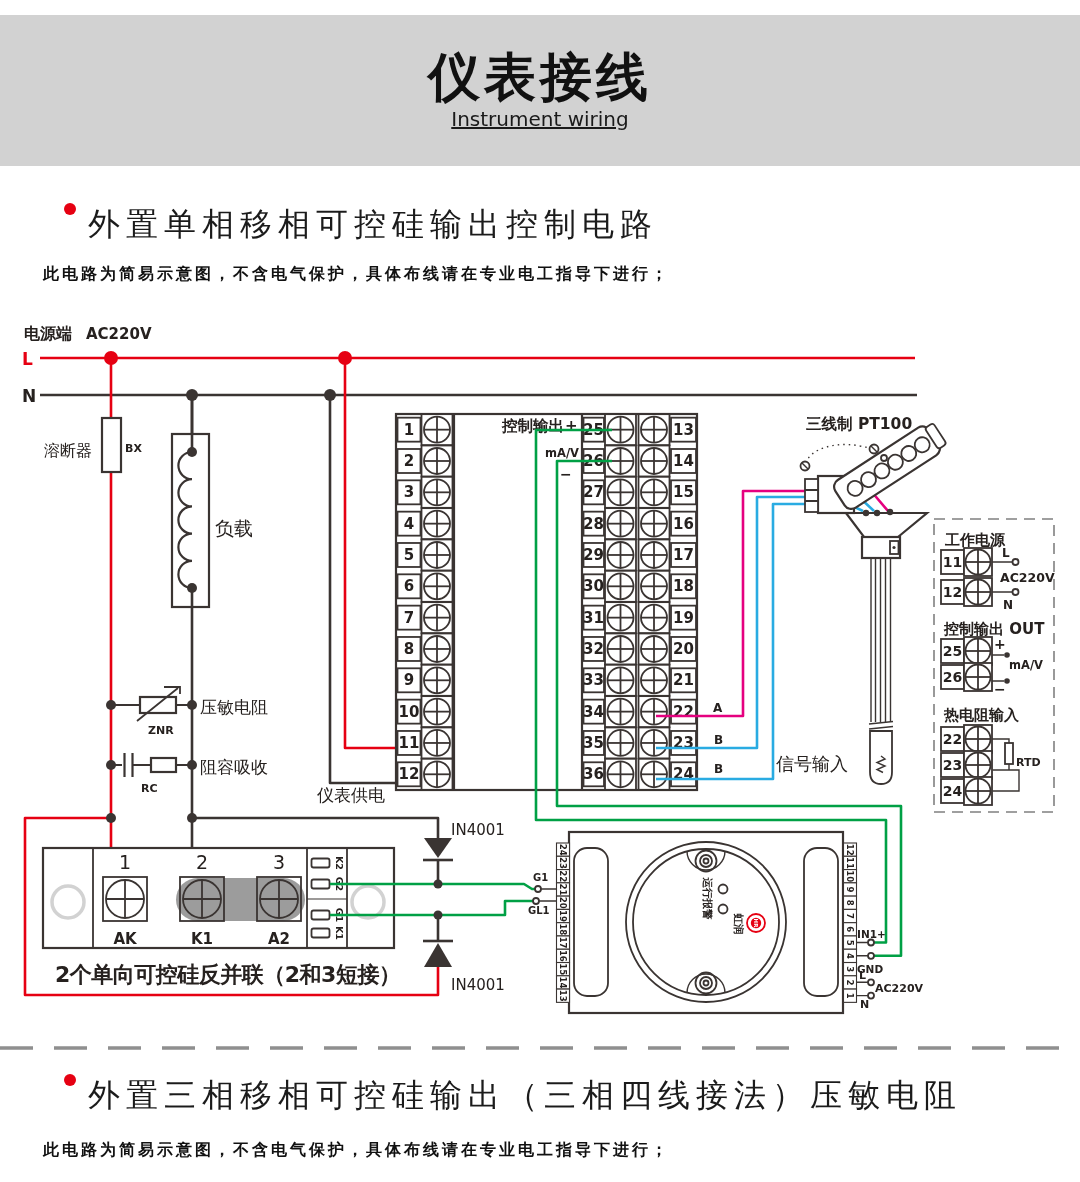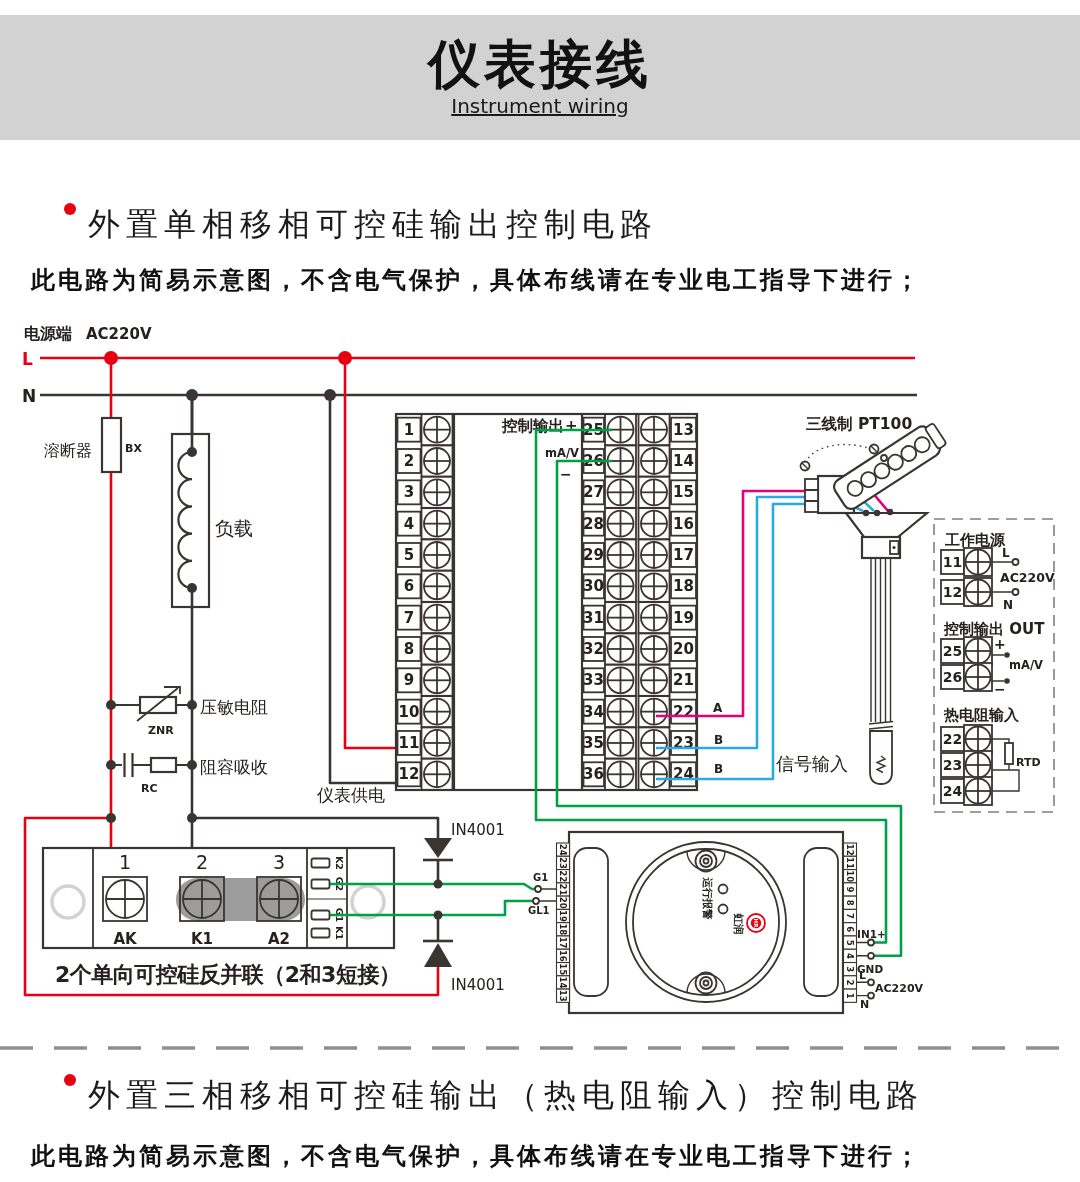--- a/index.html
+++ b/index.html
@@ -1,29 +1,29 @@
 <!DOCTYPE html>
 <html style="--red: #e60012; --green: #00a045; --magenta: #e5007f; --blue: #29abe2; --line: #3a3432; --band: #d2d2d2; --capsule: #9c9c9c; --lightcircle: #d2d2d2; --dash: #8f8f8f; --text: #26211f;"><head>
 <meta charset="utf-8">
 <style>
   :root{ --red:#e60012; --green:#00a045; --magenta:#e5007f; --blue:#29abe2;
          --line:#3a3432; --band:#d2d2d2; --capsule:#9c9c9c; --lightcircle:#d2d2d2;
          --dash:#8f8f8f; --text:#26211f; }
   html,body{margin:0;padding:0;background:#fff;}
   .page{position:relative;width:1080px;height:1182px;background:#fff;overflow:hidden;
         font-family:"DejaVu Sans","Liberation Sans",sans-serif;}
-  .band{position:absolute;left:0;top:15px;width:1080px;height:125px;background:var(--band);
+  .band{position:absolute;left:0;top:15px;width:1080px;height:151px;background:var(--band);
         display:flex;flex-direction:column;align-items:center;justify-content:center;}
   .band .t{font-size:52px;font-weight:bold;color:#111;letter-spacing:4px;line-height:1.05;}
   .band .s{font-size:20px;color:#1a1a1a;margin-top:2px;text-decoration:underline;}
   .sec{position:absolute;left:64px;display:flex;}
   .sec .bullet{width:12px;height:12px;border-radius:50%;background:var(--red);margin-right:12px;flex:0 0 auto;}
   .sec .st{font-size:32px;color:#1b1b1b;letter-spacing:6px;white-space:nowrap;}
   .sec1{top:203px;} .sec2{top:1074px;}
-  .note{position:absolute;left:31px;font-size:24px;font-weight:bold;color:#111;
+  .note{position:absolute;left:43px;font-size:16px;font-weight:bold;color:#111;
         letter-spacing:3px;white-space:nowrap;font-family:Liberation Mono, monospace;}
   .note1{top:264px;} .note2{top:1140px;}
   svg.diagram{position:absolute;left:0;top:0;}
   
   .ln{stroke:var(--line);stroke-width:1.8;fill:none;}
   .ln1{stroke:var(--line);stroke-width:1.1;fill:none;}
   .ln2{stroke:var(--line);stroke-width:2.2;fill:none;}
   .thin{stroke:var(--line);stroke-width:1.4;fill:none;}
   .fw{fill:#fff;} .nf{fill:none;}
   .dk{fill:var(--line);stroke:none;}
@@ -614,17 +614,17 @@
           <line x1="978" y1="778.5" x2="978" y2="803.5" class="ln"></line>
           <text x="952.5" y="791" class="f14b mid cen">24</text>
         </g>
     </g>
 
     <line x1="0" y1="1048" x2="1080" y2="1048" class="sep"></line>
   </svg>
 
   <div class="sec sec2">
     <span class="bullet"></span>
-    <span class="st">外置三相移相可控硅输出（热电阻输入）控制电路</span>
+    <span class="st">外置三相移相可控硅输出（三相四线接法）压敏电阻</span>
   </div>
   <div class="note note2">此电路为简易示意图，不含电气保护，具体布线请在专业电工指导下进行；</div>
 
 </div>
 
 </body></html>

